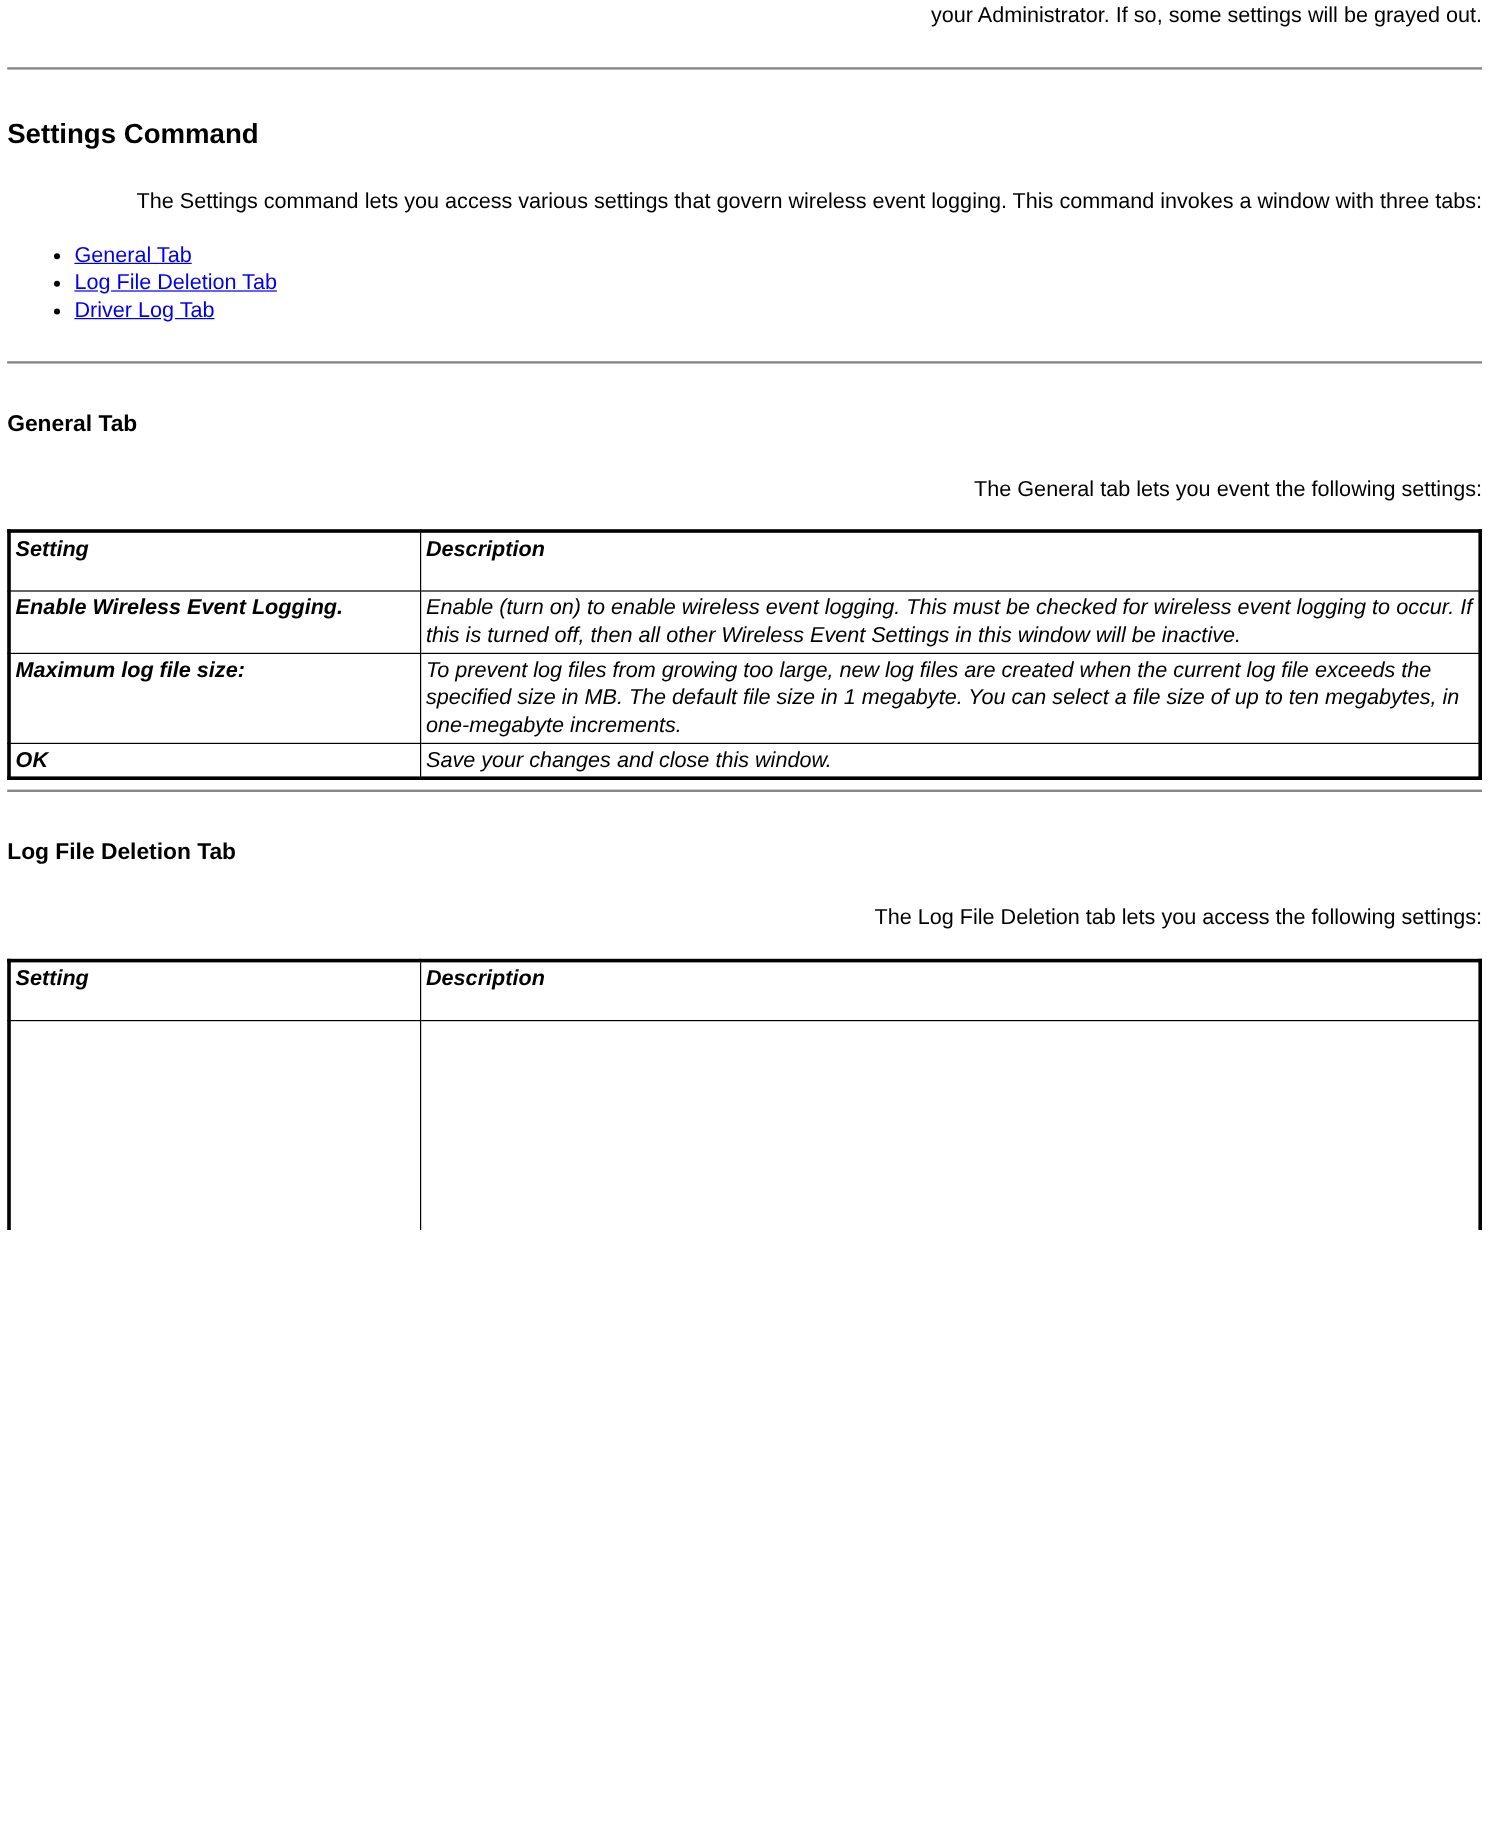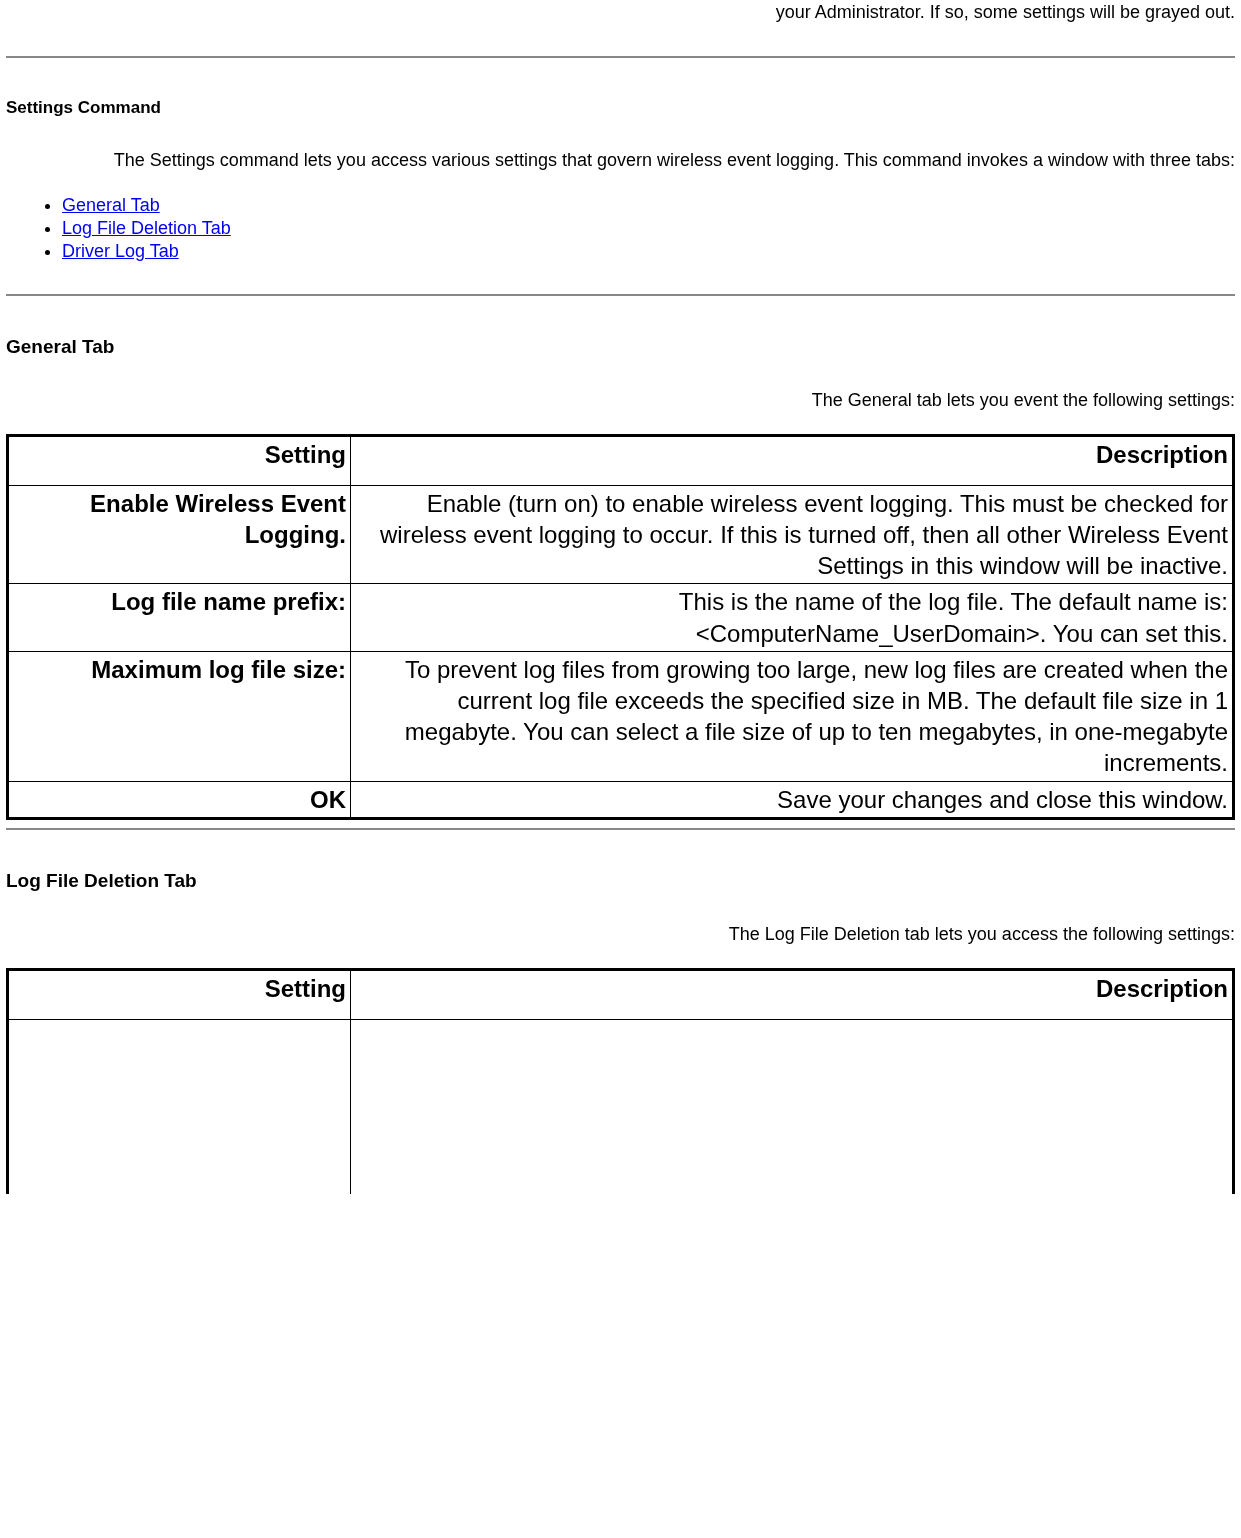--- a/index.html
+++ b/index.html
@@ -14,21 +14,21 @@
     margin: 0 0 22px 0;
     line-height: 1.35;
     text-align: right;
   }
   hr {
     border: none;
     border-top: 2px solid #888;
     margin: 32px 0 40px 0;
   }
   h2.section {
-    font-size: 17px;
+    font-size: 23px;
     font-weight: bold;
     margin: 4px 0 30px 0;
   }
   h3.subsection {
     font-size: 19px;
     font-weight: bold;
     margin: 0 0 30px 0;
   }
   ul.linklist {
     margin: 0 0 22px 0;
@@ -45,24 +45,25 @@
   }
   table.settings {
     border-collapse: collapse;
     width: 100%;
     border: 3px solid #000;
     margin-bottom: 8px;
   }
   table.settings th, table.settings td {
     border: 1px solid #000;
     vertical-align: top;
-    text-align: right;
+    text-align: left;
     padding: 2px 4px 2px 4px;
-    font-size: 24px;
+    font-size: 18px;
     line-height: 1.3;
+    font-style: italic;
   }
   table.settings th {
     font-weight: bold;
   }
   .col-setting { width: 333px; }
   .bold { font-weight: bold; }
   .table-wrap { margin-bottom: 0; }
   .top-frag { margin-bottom: 8px; }
 </style>
 </head>
@@ -93,24 +94,20 @@
   <tbody>
         <tr>
     <th class="col-setting" style="height:44px;">Setting</th>
     <th>Description</th>
   </tr>
   <tr>
     <td class="bold">Enable Wireless Event Logging.</td>
     <td>Enable (turn on) to enable wireless event logging. This must be checked for wireless event logging to occur. If this is turned off, then all other Wireless Event Settings in this window will be inactive.</td>
   </tr>
   <tr>
-    <td class="bold" style="height:60px;">Log file name prefix:</td>
-    <td>This is the name of the log file. The default name is: &lt;ComputerName_UserDomain&gt;. You can set this.</td>
-  </tr>
-  <tr>
     <td class="bold">Maximum log file size:</td>
     <td>To prevent log files from growing too large, new log files are created when the current log file exceeds the specified size in MB. The default file size in 1 megabyte. You can select a file size of up to ten megabytes, in one-megabyte increments.</td>
   </tr>
   <tr>
     <td class="bold">OK</td>
     <td>Save your changes and close this window.</td>
   </tr>
 </tbody>
     </table>
 </div>

